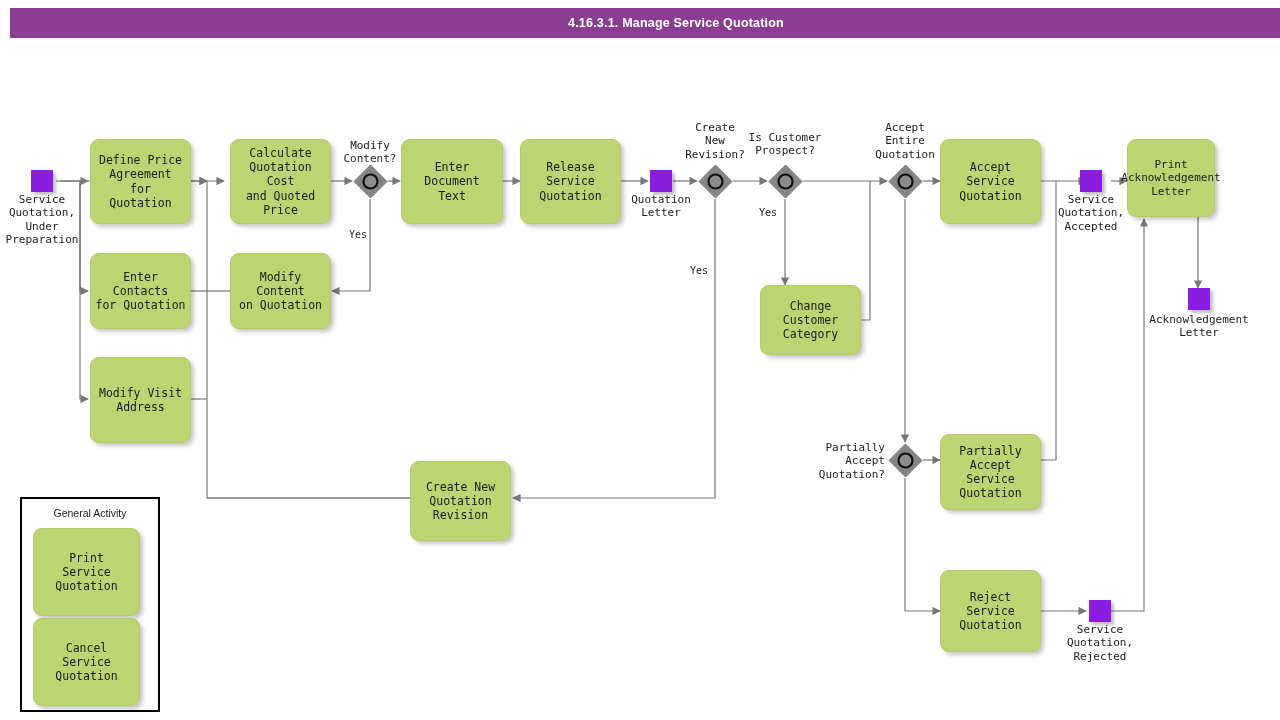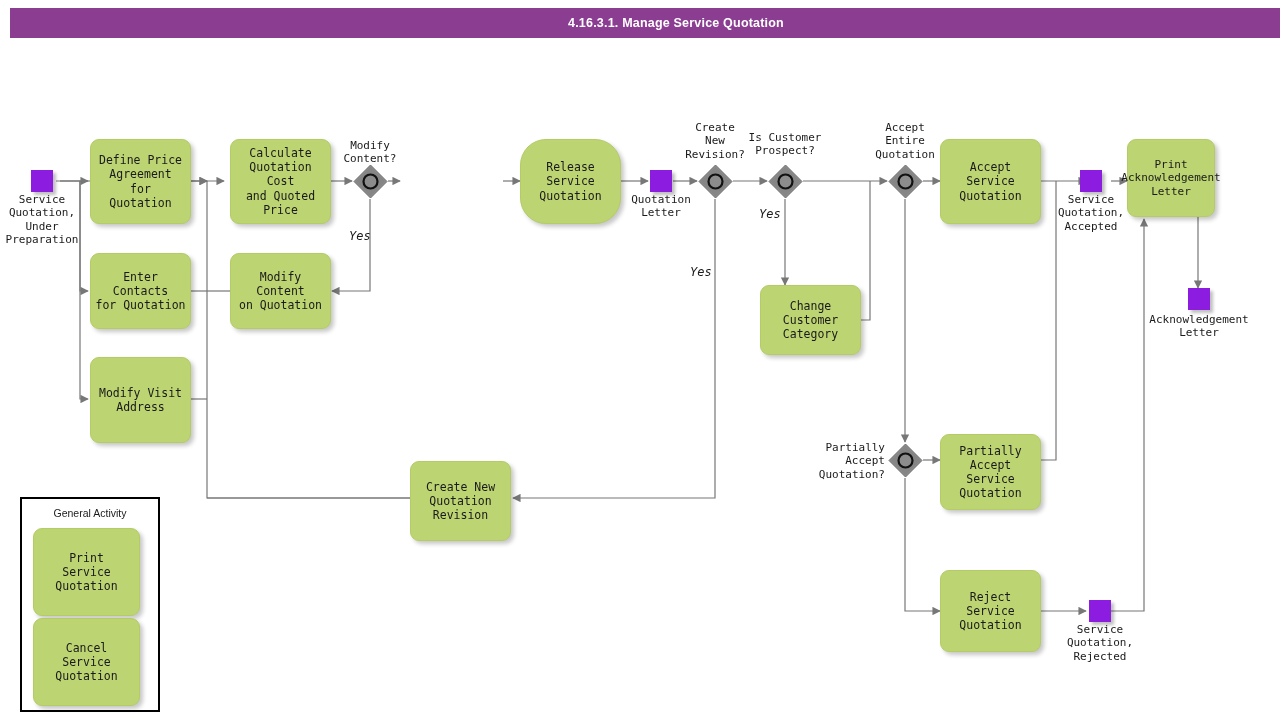--- a/index.html
+++ b/index.html
@@ -41,21 +41,21 @@
   .dolabel{
     position:absolute;text-align:center;color:#1a1a1a;
     font-size:11px;line-height:1.22;white-space:pre-line;
   }
   .gw{position:absolute;}
   .gwlabel{
     position:absolute;text-align:center;color:#1a1a1a;
     font-size:11px;line-height:1.22;white-space:pre-line;
   }
   .edgelabel{
-    position:absolute;color:#1a1a1a;font-size:12px;line-height:1.2;font-style:italic;
+    position:absolute;color:#1a1a1a;font-size:10px;line-height:1.2;
   }
   #legend{
     position:absolute;left:20px;top:497px;width:140px;height:215px;
     background:#ffffff;border:2px solid #000000;box-sizing:border-box;
   }
   #legend .lgtitle{
     text-align:center;font-size:10.5px;color:#1a1a1a;margin-top:8px;
     font-family:"Liberation Sans","DejaVu Sans",sans-serif;
   }
   #legend .activity{position:absolute;}
@@ -185,22 +185,26 @@
 Quotation Cost
 and Quoted
 Price</span>
   </div>
 
   <div class="node activity" style="left:230px;top:253px;width:101px;height:76px;">
     <span style="white-space:pre-line">Modify Content
 on Quotation</span>
   </div>
 
-
-  <div class="node activity" style="left:520px;top:139px;width:101px;height:85px;border-radius:26px;">
+  <div class="node activity" style="left:401px;top:139px;width:102px;height:85px;">
+    <span style="white-space:pre-line">Enter Document
+Text</span>
+  </div>
+
+  <div class="node activity" style="left:520px;top:139px;width:101px;height:85px;">
     <span style="white-space:pre-line">Release
 Service
 Quotation</span>
   </div>
 
   <div class="node activity" style="left:760px;top:285px;width:101px;height:70px;">
     <span style="white-space:pre-line">Change
 Customer
 Category</span>
   </div>

